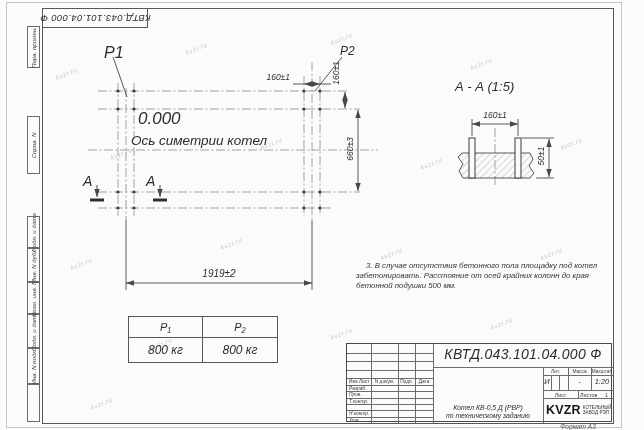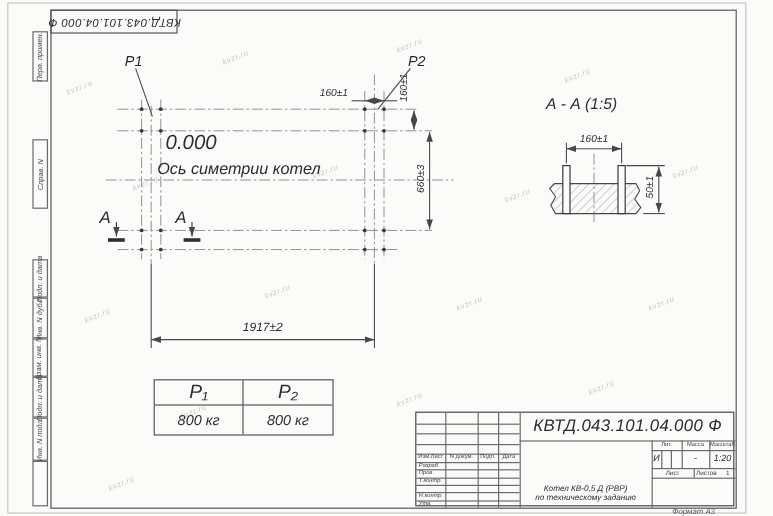--- a/index.html
+++ b/index.html
@@ -20,21 +20,21 @@
   .dt{position:absolute;font-style:italic;color:#2c2c2c;white-space:nowrap;}
   .rot{transform:rotate(-90deg);}
   .notes{position:absolute;left:356px;top:261px;width:256px;font-size:7.8px;line-height:1.27;
          font-style:italic;color:#333;}
   .notes div{text-indent:10px;}
   .ptable{position:absolute;left:128px;top:316px;width:150px;border:1px solid #575757;box-sizing:border-box;}
   .pt-row{display:flex;}
   .pt-cell{width:75px;box-sizing:border-box;border-right:1px solid #575757;text-align:center;
            font-style:italic;color:#2c2c2c;}
   .pt-cell:last-child{border-right:none;}
-  .pt-h{height:21px;line-height:21px;font-size:16px;border-bottom:1px solid #575757;}
+  .pt-h{height:21px;line-height:21px;font-size:11px;border-bottom:1px solid #575757;}
   .pt-v{height:24px;line-height:24px;font-size:12px;}
   .tb{position:absolute;left:346px;top:343px;width:266px;height:79px;border:1.1px solid #4a4a4a;
       box-sizing:border-box;background:#fbfbfa;}
   .tl{position:absolute;background:#6b6b6b;}
   .tbt{position:absolute;font-size:4.8px;color:#3c3c3c;white-space:nowrap;}
   .cap{position:absolute;text-align:center;font-style:italic;color:#2c2c2c;}
   .fmt{position:absolute;left:546px;top:423px;width:64px;text-align:center;font-size:6.5px;
        font-style:italic;color:#555;}
   .logo{position:absolute;left:197px;top:55px;width:67px;height:22px;display:flex;
         align-items:center;gap:2px;}
@@ -168,35 +168,36 @@
       <line x1="153" y1="200" x2="167" y2="200" stroke-width="3"></line>
     </g>
 
     <path d="M462,153 H530 L533,159 L529,166 L534,173 L530,178 H463 L459,171 L463,164 L458,157 Z" fill="url(#hatch)" stroke="#474747" stroke-width="0.9"></path>
     <g fill="#fbfbfa" stroke="#3a3a3a" stroke-width="1">
       <rect x="469" y="138" width="6" height="40"></rect>
       <rect x="515" y="138" width="6" height="40"></rect>
     </g>
   </svg>
 
-  <span class="dt" style="left:104px;top:44px;font-size:12px">P1</span>
+  <span class="dt" style="left:104px;top:44px;font-size:16px">P1</span>
   <span class="dt" style="left:340px;top:44px;font-size:12px">P2</span>
   <span class="dt" style="left:138px;top:109px;font-size:17px">0.000</span>
   <span class="dt" style="left:131px;top:133px;font-size:13.5px">Ось симетрии котел</span>
   <span class="dt" style="left:258px;top:72px;font-size:8.5px;width:32px;text-align:right">160±1</span>
   <span class="dt rot" style="left:322px;top:68px;font-size:8.5px;width:28px;text-align:center">160±1</span>
   <span class="dt rot" style="left:336px;top:144px;font-size:8.5px;width:28px;text-align:center">660±3</span>
-  <span class="dt" style="left:188px;top:268px;font-size:10px;width:62px;text-align:center">1917±2</span>
+  <span class="dt" style="left:188px;top:268px;font-size:10px;width:62px;text-align:center">1919±2</span>
   <span class="dt" style="left:83px;top:173px;font-size:14px">А</span>
   <span class="dt" style="left:146px;top:173px;font-size:14px">А</span>
   <span class="dt" style="left:455px;top:79px;font-size:13px">А - А (1:5)</span>
   <span class="dt" style="left:470px;top:110px;font-size:8.5px;width:50px;text-align:center">160±1</span>
   <span class="dt rot" style="left:527px;top:151px;font-size:8.5px;width:28px;text-align:center">50±1</span>
 
   <div class="notes">
+    <div>3. В случае отсутствия бетонного пола площадку под котел забетонировать. Расстояние от осей крайних колонн до края бетонной подушки 500 мм.</div>
   </div>
 
   <div class="ptable">
     <div class="pt-row">
       <div class="pt-cell pt-h">P₁</div>
       <div class="pt-cell pt-h">P₂</div>
     </div>
     <div class="pt-row">
       <div class="pt-cell pt-v">800 кг</div>
       <div class="pt-cell pt-v">800 кг</div>
@@ -250,16 +251,24 @@
     <span class="tbt" style="left:221px;top:24.5px;width:23px;text-align:center">Масса</span>
     <span class="tbt" style="left:244px;top:24.5px;width:22px;text-align:center">Масштаб</span>
     <div class="cap" style="left:196px;top:33px;width:8px;font-size:7.5px">И</div>
     <div class="cap" style="left:221px;top:33px;width:23px;font-size:7.5px">-</div>
     <div class="cap" style="left:244px;top:33px;width:22px;font-size:7.5px">1:20</div>
 
     <span class="tbt" style="left:196px;top:47.5px;width:35px;text-align:center;font-size:5.3px">Лист</span>
     <span class="tbt" style="left:233px;top:47.5px;font-size:5.3px">Листов</span>
     <span class="tbt" style="left:258px;top:47.5px;font-size:5.3px">1</span>
 
+    <div class="logo">
+      <div class="logomark"></div>
+      <div class="logotxt">KVZR</div>
+      <div class="loname">
+        <div>КОТЕЛЬНЫЙ</div>
+        <div>ЗАВОД РЭП</div>
+      </div>
+    </div>
   </div>
 
   <div class="fmt">Формат А3</div>
 </div>
 
 </body></html>

